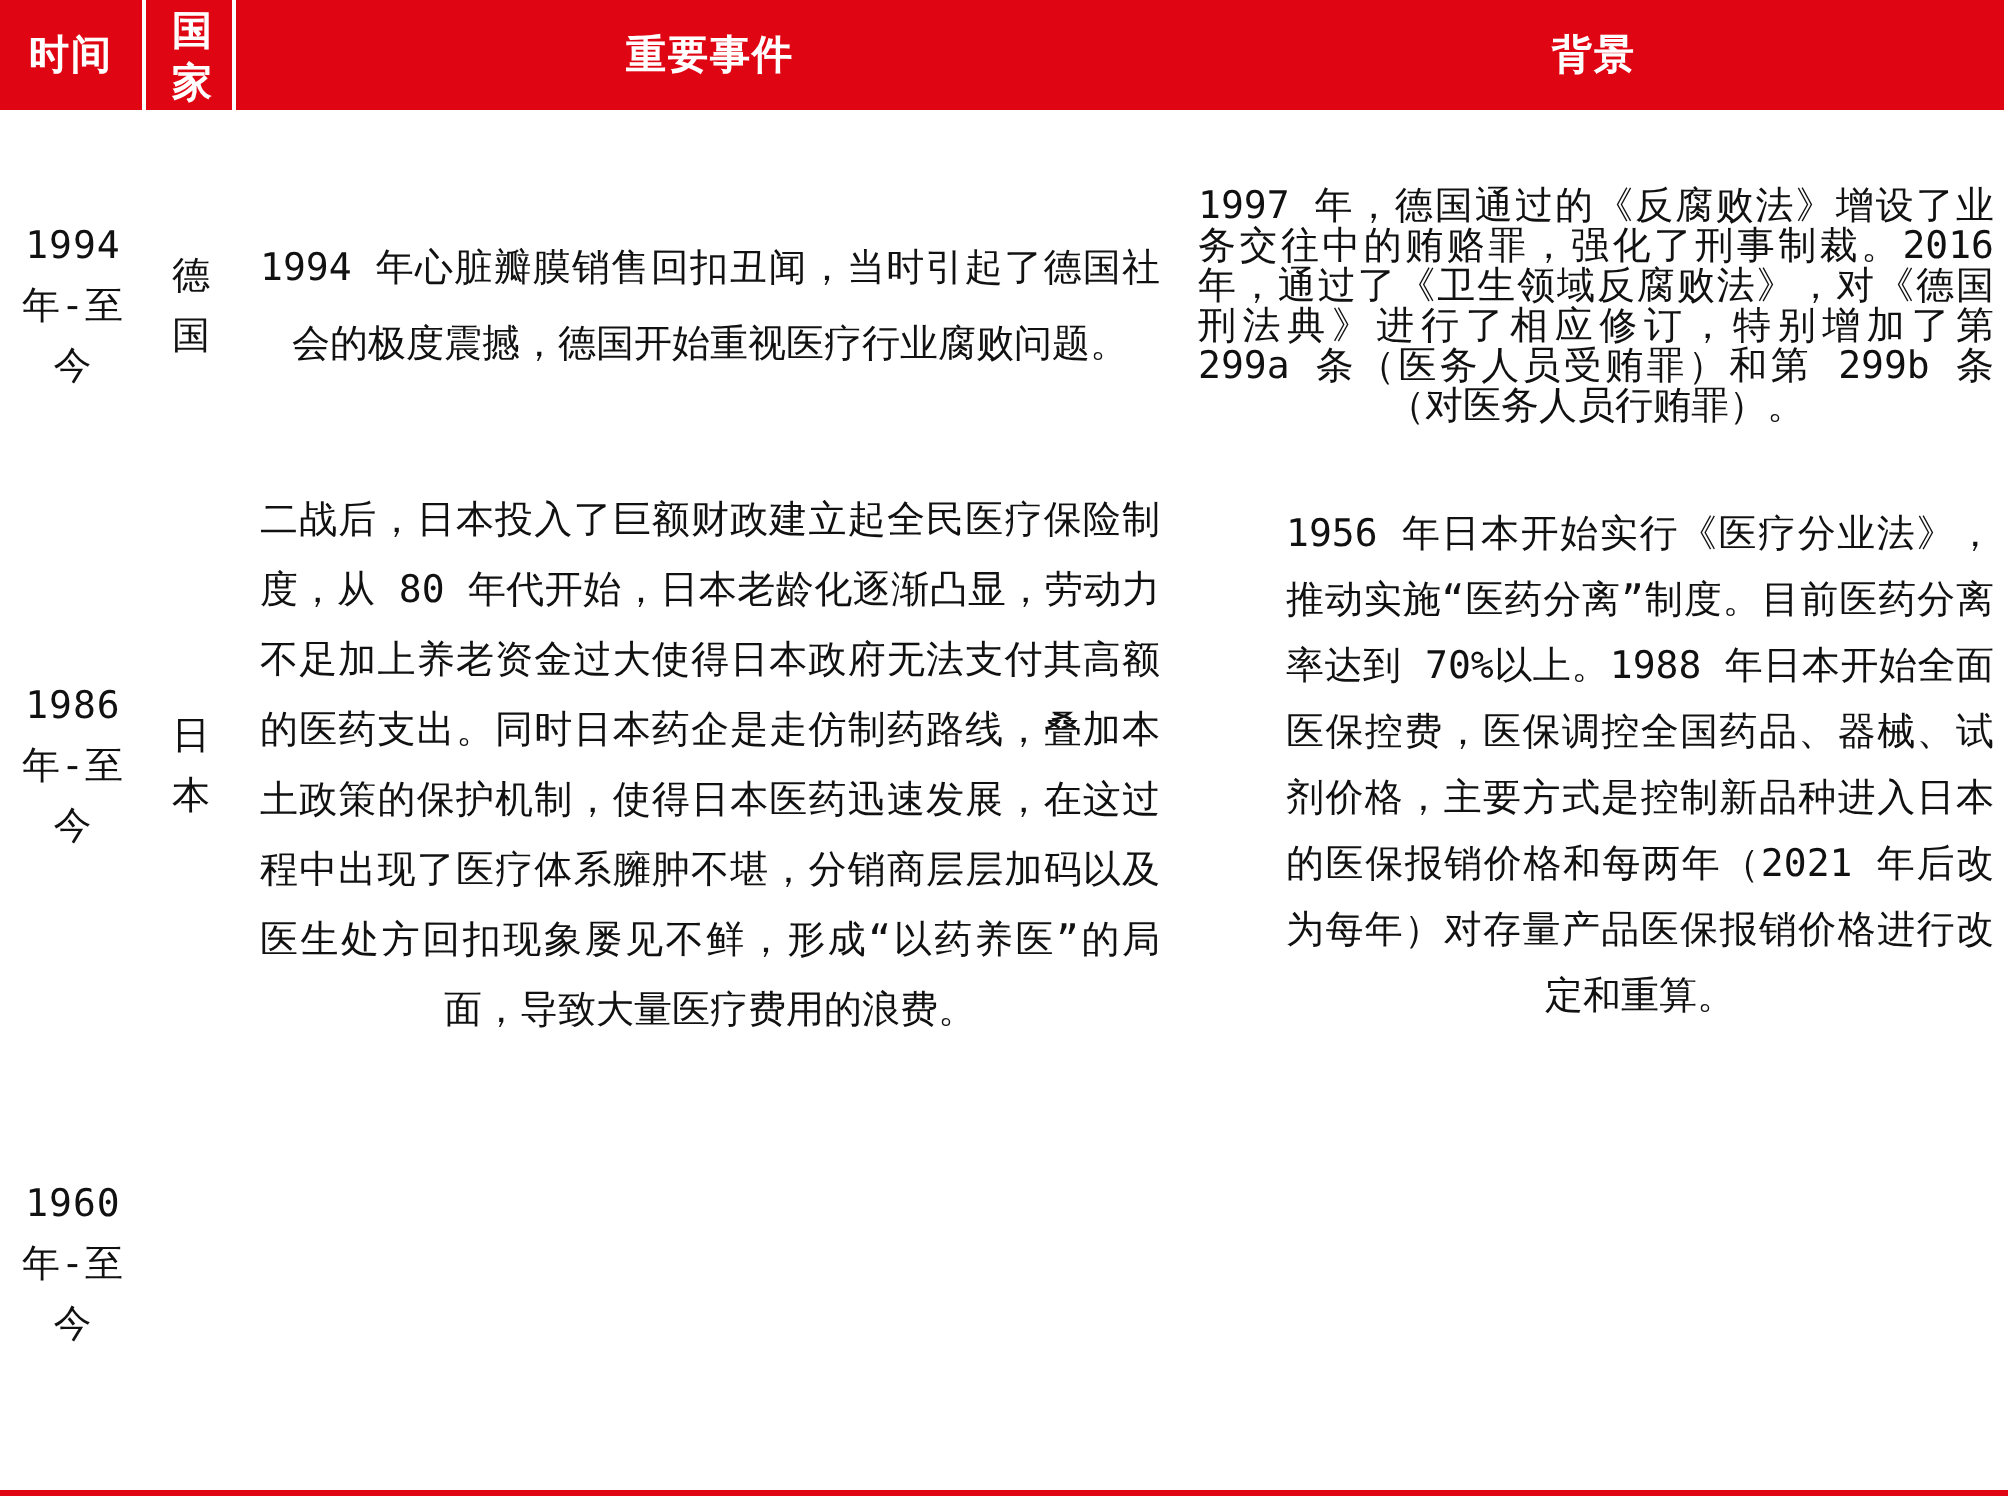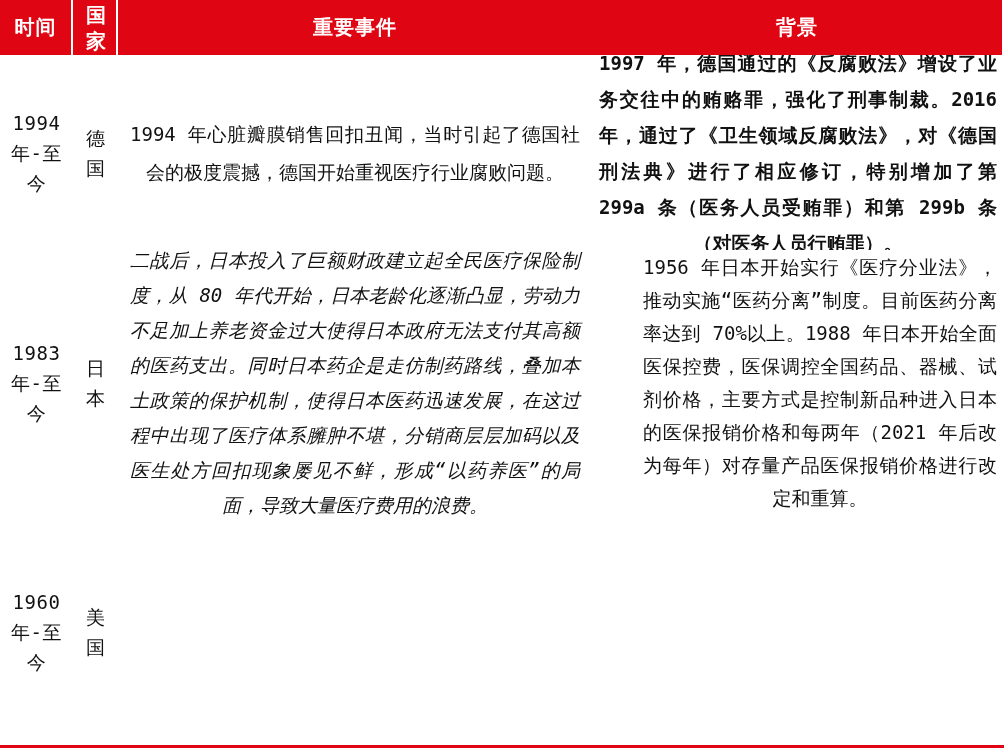--- a/index.html
+++ b/index.html
@@ -65,23 +65,23 @@
   .td-para p {
     margin: 0;
     width: 100%;
     text-align: justify;
     text-align-last: center;
     text-justify: inter-character;
   }
   .td-bg   { padding: 12px 12px; }
   .td-ev   { padding: 0 7px; }
   .lh38 p { line-height: 38px; }
-  .lh35 p { line-height: 35px; font-style: italic; }
+  .lh35 p { line-height: 35px; }
   .lh33 p { line-height: 33px; margin-left: 44px; }
-  .lh32 p { line-height: 36px; font-weight: bold; }
+  .lh32 p { line-height: 20px; }
   
   .td, .td-para p { font-family: "DejaVu Sans Mono", "DejaVu Sans", sans-serif; }
   .td-time { letter-spacing: 0.5px; }
   
   .bottom-line {
     position: absolute;
     left: 0;
     bottom: 0;
     width: 1004px;
     height: 3px;
@@ -114,35 +114,32 @@
       <span class="vtext">德国</span>
     </div>
     <div class="td td-para td-bg lh38">
       <p>1994 年心脏瓣膜销售回扣丑闻，当时引起了德国社会的极度震撼，德国开始重视医疗行业腐败问题。</p>
     </div>
     <div class="td td-para td-ev lh32">
       <p>1997 年，德国通过的《反腐败法》增设了业务交往中的贿赂罪，强化了刑事制裁。2016 年，通过了《卫生领域反腐败法》，对《德国刑法典》进行了相应修订，特别增加了第 299a 条（医务人员受贿罪）和第 299b 条（对医务人员行贿罪）。</p>
     </div>
 
     <div class="td td-time">
-      <span>1983 年-至今</span>
+      <span>1986 年-至今</span>
     </div>
     <div class="td td-country">
       <span class="vtext">日本</span>
     </div>
     <div class="td td-para td-bg lh35">
       <p>二战后，日本投入了巨额财政建立起全民医疗保险制度，从 80 年代开始，日本老龄化逐渐凸显，劳动力不足加上养老资金过大使得日本政府无法支付其高额的医药支出。同时日本药企是走仿制药路线，叠加本土政策的保护机制，使得日本医药迅速发展，在这过程中出现了医疗体系臃肿不堪，分销商层层加码以及医生处方回扣现象屡见不鲜，形成“以药养医”的局面，导致大量医疗费用的浪费。</p>
     </div>
     <div class="td td-para td-ev lh33">
       <p>1956 年日本开始实行《医疗分业法》，推动实施“医药分离”制度。目前医药分离率达到 70%以上。1988 年日本开始全面医保控费，医保调控全国药品、器械、试剂价格，主要方式是控制新品种进入日本的医保报销价格和每两年（2021 年后改为每年）对存量产品医保报销价格进行改定和重算。</p>
     </div>
 
     <div class="td td-time">
       <span>1960 年-至今</span>
     </div>
-    <div class="td td-country">
-      <span class="vtext">美国</span>
-    </div>
 
   </div>
 
   <div class="bottom-line"></div>
 </div>
 
 </body></html>

